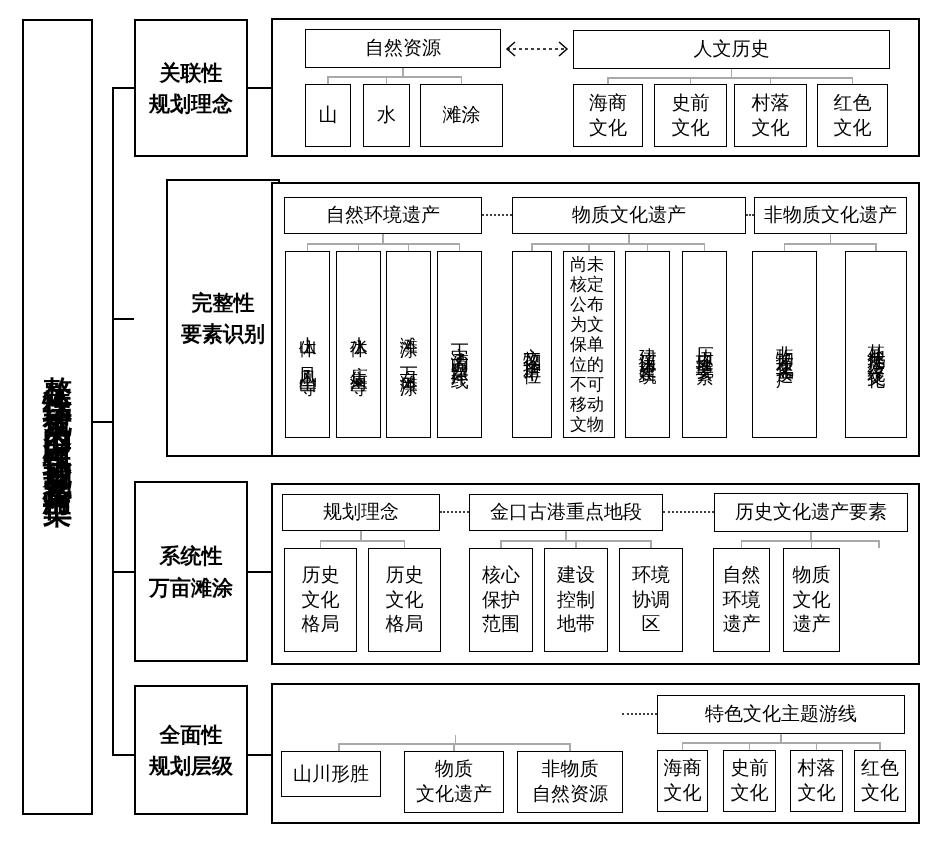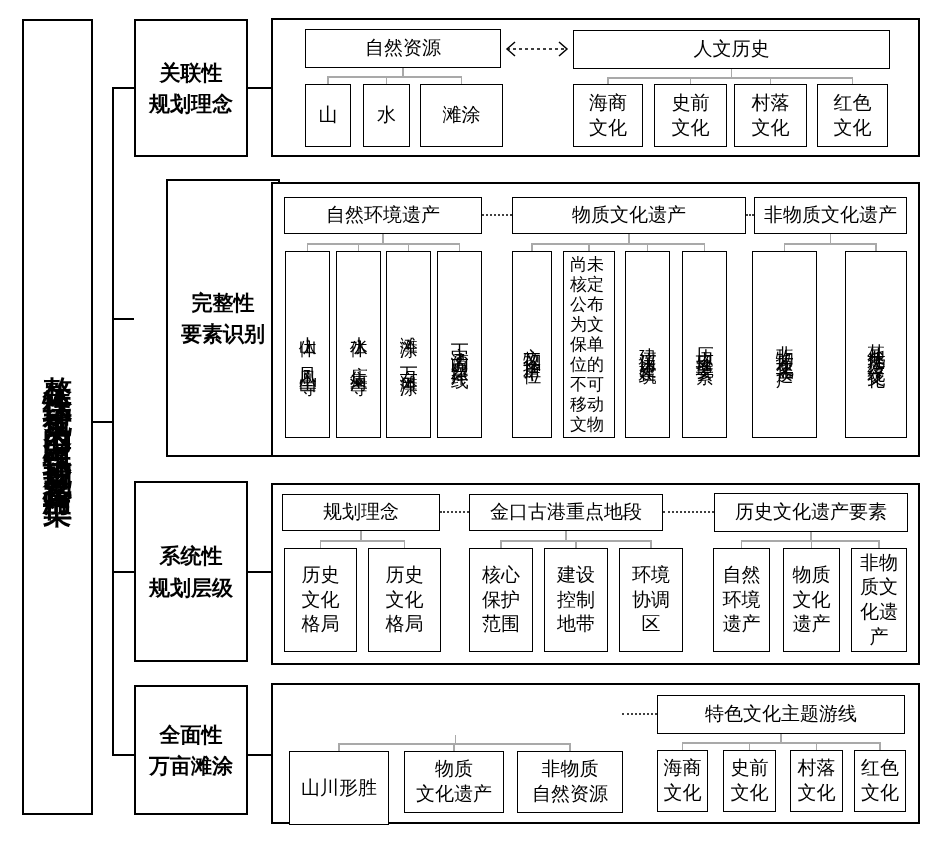--- a/index.html
+++ b/index.html
@@ -39,23 +39,23 @@
   <div class="bline" style="left:248px;top:87px;width:23px;height:2px;"></div>
   <div class="bline" style="left:248px;top:318px;width:23px;height:2px;"></div>
   <div class="bline" style="left:248px;top:571px;width:23px;height:2px;"></div>
   <div class="bline" style="left:248px;top:754px;width:23px;height:2px;"></div>
 
   <div class="box thick head" style="left:134px;top:19px;width:114px;height:138px;">关联性
 规划理念</div>
   <div class="box thick head" style="left:134px;top:179px;width:114px;height:278px;margin-left:32px;">完整性
 要素识别</div>
   <div class="box thick head" style="left:134px;top:481px;width:114px;height:181px;">系统性
+万亩滩涂</div>
+  <div class="box thick head" style="left:134px;top:685px;width:114px;height:130px;">全面性
 规划层级</div>
-  <div class="box thick head" style="left:134px;top:685px;width:114px;height:130px;">全面性
-万亩滩涂</div>
 
   <div class="panel" style="left:271px;top:18px;width:649px;height:139px;"></div>
   <div class="panel" style="left:271px;top:182px;width:649px;height:275px;"></div>
   <div class="panel" style="left:271px;top:483px;width:649px;height:182px;"></div>
   <div class="panel" style="left:271px;top:683px;width:649px;height:141px;"></div>
 
   <div class="box" id="p1b" style="left:573px;top:30px;width:317px;height:39px;">人文历史</div>
   <div class="box" id="p1a" style="left:305px;top:29px;width:196px;height:39px;">自然资源</div>
 
   <svg class="arrow-svg" style="left:501px;top:38px;" width="72" height="22" viewBox="0 0 72 22">
@@ -120,30 +120,26 @@
   <div class="box" style="left:619px;top:548px;width:64px;height:104px;">环境
 协调
 区</div>
 
   <div class="box" style="left:713px;top:548px;width:57px;height:104px;">自然
 环境
 遗产</div>
   <div class="box" style="left:783px;top:548px;width:57px;height:104px;">物质
 文化
 遗产</div>
-  <div class="box" style="left:851px;top:548px;width:56px;height:104px;">非物
-质文
-化遗
-产</div>
 
   <div class="box" id="p4b" style="left:657px;top:695px;width:248px;height:39px;">特色文化主题游线</div>
 
   <div class="dot" style="left:622px;top:713px;width:35px;"></div>
 
-  <div class="box" style="left:289px;top:751px;width:100px;height:74px;">山川形胜</div>
+  <div class="box" style="left:281px;top:751px;width:100px;height:46px;">山川形胜</div>
   <div class="box" style="left:404px;top:751px;width:100px;height:62px;">物质
 文化遗产</div>
   <div class="box" style="left:517px;top:751px;width:106px;height:62px;">非物质
 自然资源</div>
 
   <div class="box" style="left:657px;top:750px;width:51px;height:62px;">海商
 文化</div>
   <div class="box" style="left:723px;top:750px;width:53px;height:62px;">史前
 文化</div>
   <div class="box" style="left:790px;top:750px;width:53px;height:62px;">村落

